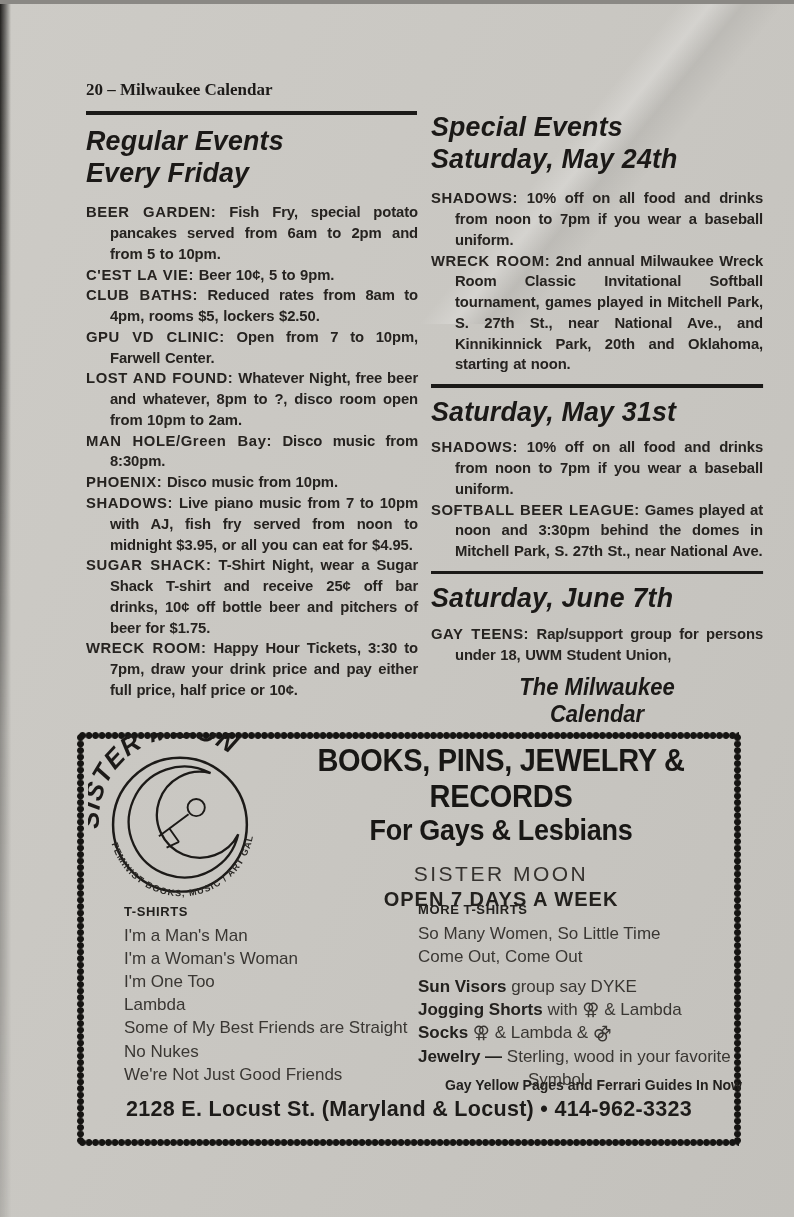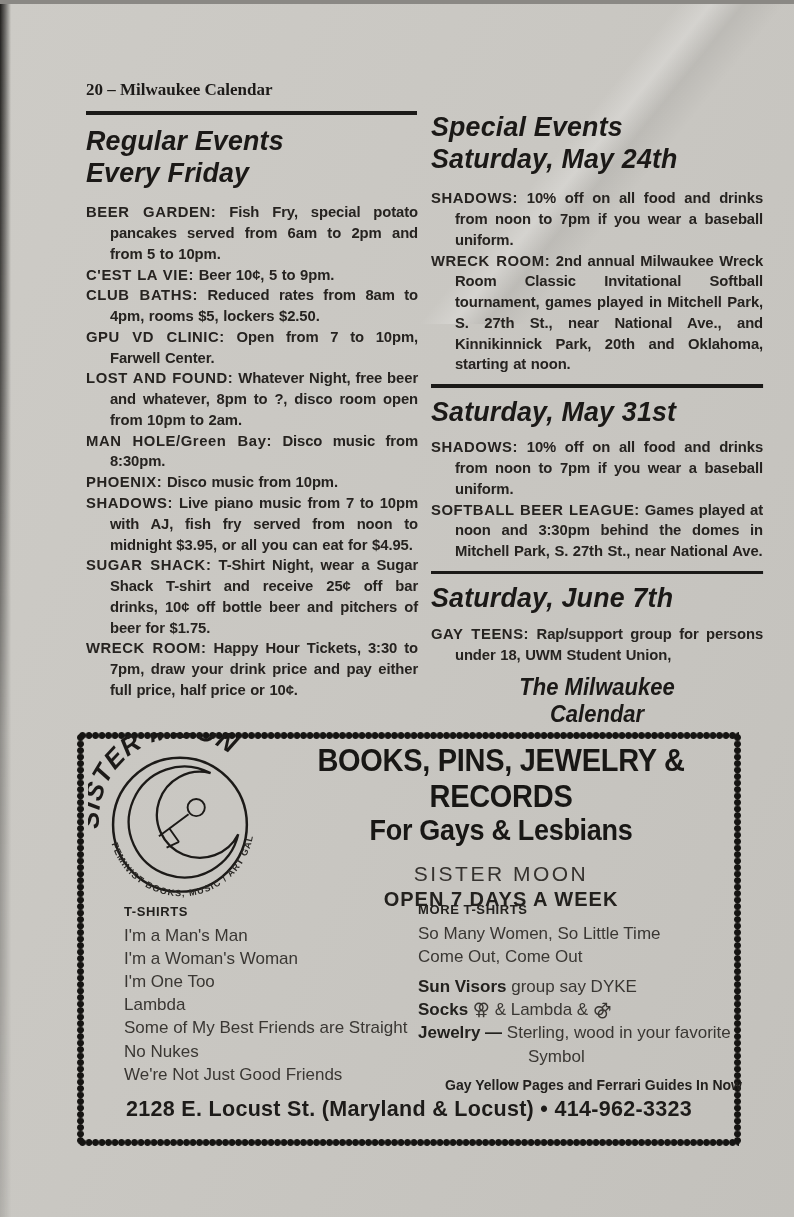--- a/index.html
+++ b/index.html
@@ -171,20 +171,21 @@
       <p>No Nukes</p>
       <p>We're Not Just Good Friends</p>
     </div>
 
     <div class="ad-list list-right">
       <h4>MORE T-SHIRTS</h4>
       <p>So Many Women, So Little Time</p>
       <p>Come Out, Come Out</p>
       <div class="products">
         <p class="product"><b>Sun Visors</b> <span>group say DYKE</span></p>
+        <p class="product"><b>Jogging Shorts</b> <span>with ⚢ &amp; Lambda</span></p>
         <p class="product"><b>Socks</b> <span>⚢ &amp; Lambda &amp; ⚣</span></p>
         <p class="product"><b>Jewelry —</b> <span>Sterling, wood in your favorite Symbol</span></p>
       </div>
     </div>
 
     <div class="ad-notice">Gay Yellow Pages and Ferrari Guides In Now</div>
     <div class="ad-address">2128 E. Locust St. (Maryland &amp; Locust) • 414-962-3323</div>
   </div>
 </div>
 

